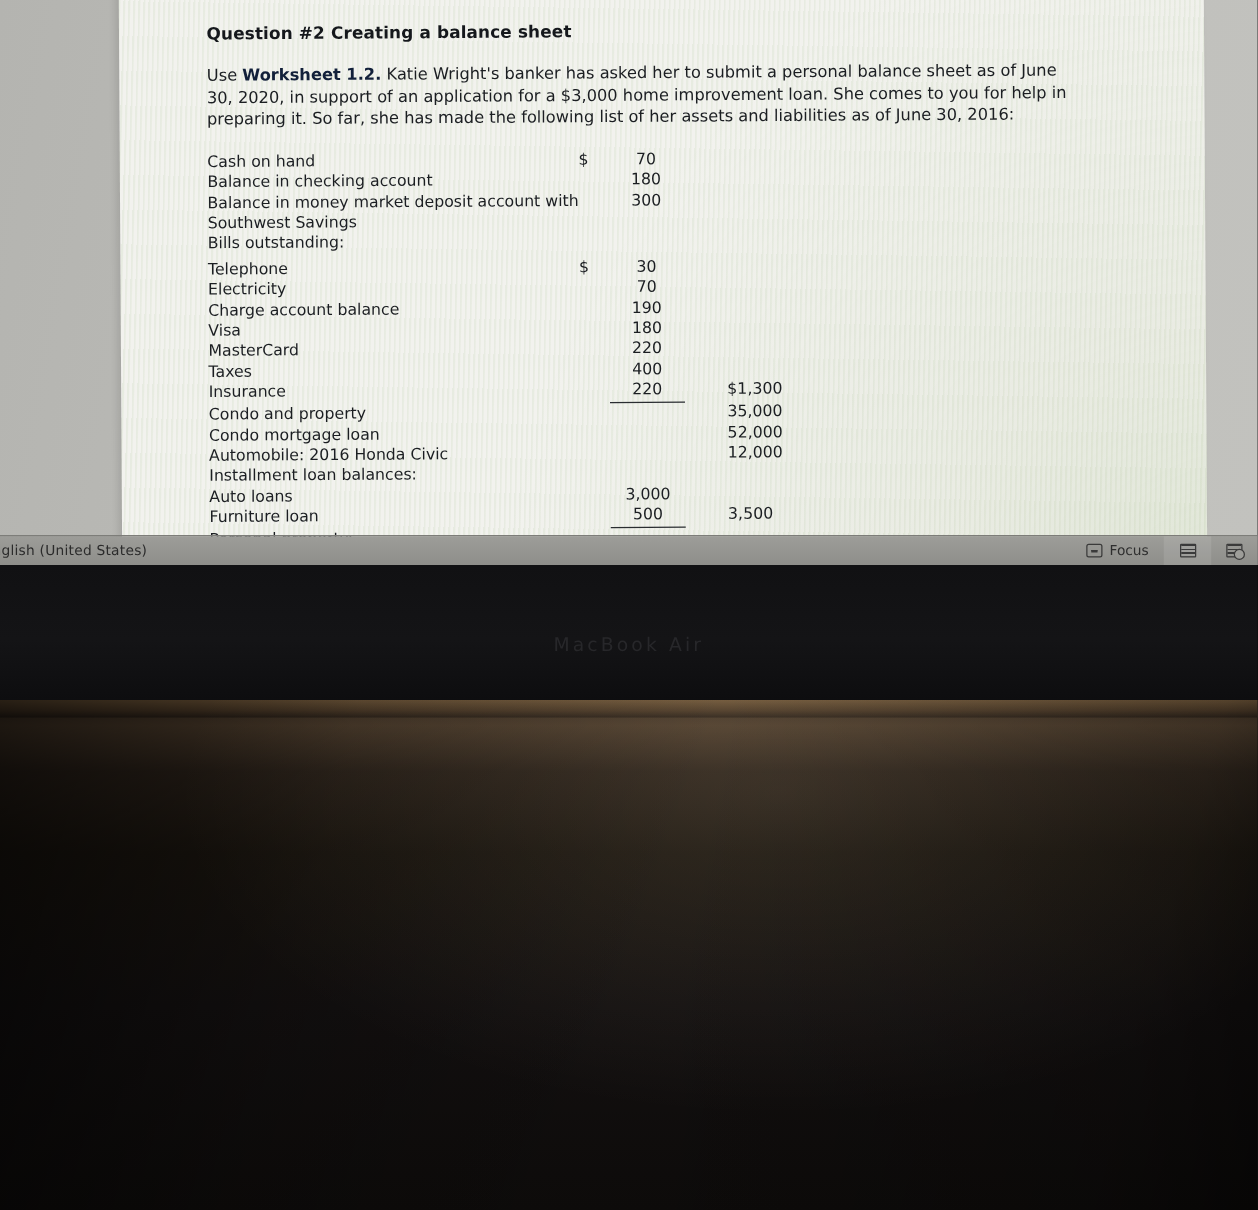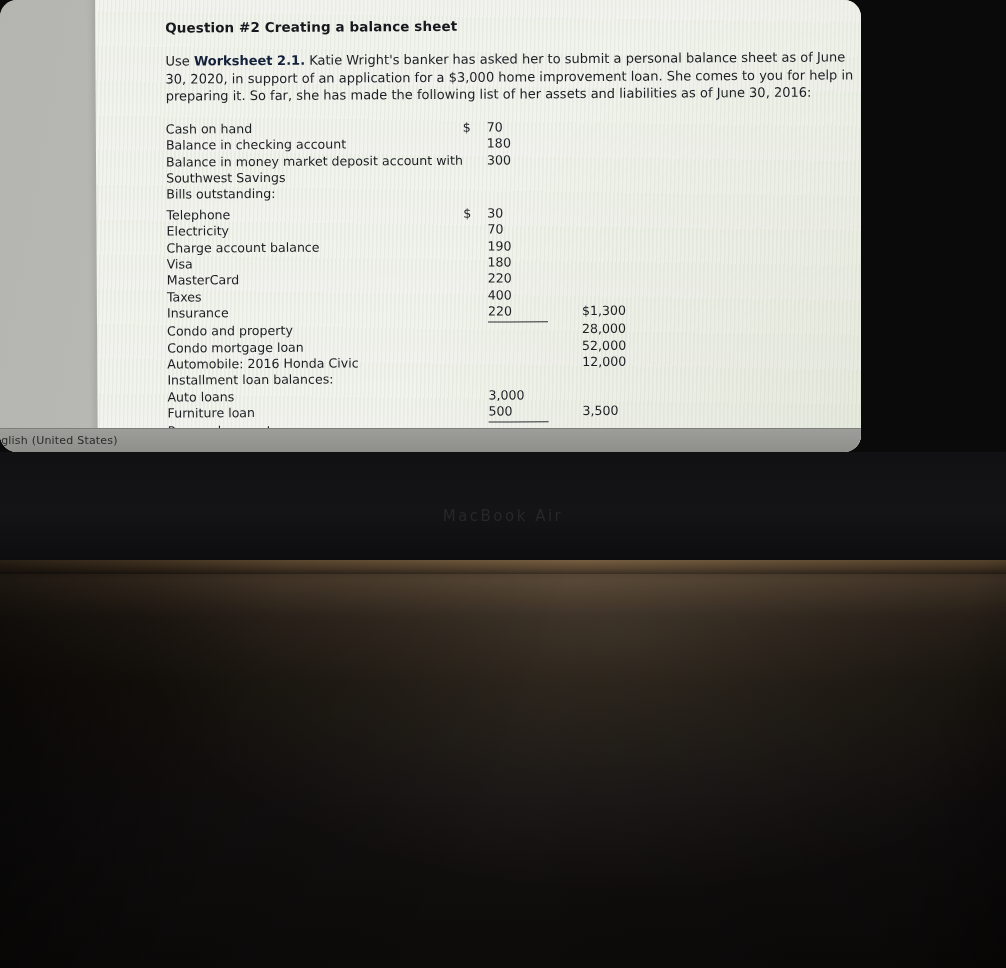--- a/index.html
+++ b/index.html
@@ -1,24 +1,23 @@
 <!DOCTYPE html>
 <html><head>
 <meta charset="utf-8">
 <style>
   * { margin:0; padding:0; box-sizing:border-box; }
   html,body { width:1006px; height:968px; overflow:hidden; background:#0a0a0a; }
   body { font-family:"DejaVu Sans", sans-serif; }
 
   
   #screen {
-    position:absolute; left:0; top:0; width:861px; height:452px;
+    position:absolute; left:0; top:0; width:1006px; height:452px;
     background:#b9b9b5;
     overflow:hidden;
-    border-radius:17px;
   }
   
   #doc-backdrop {
     position:absolute; left:0; top:0; width:1006px; height:452px;
     background:linear-gradient(100deg,#b4b4b0 0%,#bdbdb9 40%,#c2c2be 100%);
   }
   
   #page {
     position:absolute; left:95px; top:-6px; width:868px; height:458px;
     background:#f2f2ee;
@@ -48,21 +47,21 @@
   .q-body .ws { font-weight:bold; color:#12203a; }
 
   
   table.items {
     margin-top:16px; border-collapse:collapse; font-size:12.6px; color:#1b1e22;
     line-height:16.4px;
   }
   table.items td { padding:0; vertical-align:top; white-space:nowrap; }
   td.lbl { padding-right:10px; }
   td.cur { width:24px; text-align:left; padding-left:12px; }
-  td.v1  { width:60px; text-align:left; }
+  td.v1  { width:60px; text-align:center; }
   td.gap { width:34px; }
   td.v2  { width:70px; }
   .ind2 { padding-left:28px; }
   .rule-under td.v1 { border-bottom:1.3px solid #2a2d31; padding-bottom:1px; }
   .spacer td { height:4px; }
 
   
   #statusbar {
     position:absolute; left:0; bottom:0; width:1006px; height:24px;
     background:linear-gradient(180deg,#9d9d99 0%,#8e8e8a 100%);
@@ -132,21 +131,21 @@
 
   <div id="doc-backdrop"></div>
 
   <div id="page">
     <div id="page-inner">
 
       <div class="q-title">Question #2 Creating a balance sheet</div>
 
       <div class="q-body">
         <span class="ital">Use</span>
-        <span class="ws">Worksheet 2.1.</span>
+        <span class="ws">Worksheet 1.2.</span>
         <span>Katie Wright's banker has asked her to submit a personal balance sheet as of June 30, 2020, in support of an application for a $3,000 home improvement loan. She comes to you for help in preparing it. So far, she has made the following list of her assets and liabilities as of June 30, 2016:</span>
       </div>
 
       <table class="items">
         <tbody id="items-body">
             <tr>
               <td class="lbl">Cash on hand</td>
               <td class="cur">$</td>
               <td class="v1">70</td>
               <td class="gap"></td>
@@ -230,21 +229,21 @@
               <td class="cur"></td>
               <td class="v1">220</td>
               <td class="gap"></td>
               <td class="v2">$1,300</td>
             </tr>
             <tr>
               <td class="lbl">Condo and property</td>
               <td class="cur"></td>
               <td class="v1"></td>
               <td class="gap"></td>
-              <td class="v2">28,000</td>
+              <td class="v2">35,000</td>
             </tr>
             <tr>
               <td class="lbl">Condo mortgage loan</td>
               <td class="cur"></td>
               <td class="v1"></td>
               <td class="gap"></td>
               <td class="v2">52,000</td>
             </tr>
             <tr>
               <td class="lbl">Automobile: 2016 Honda Civic</td>

